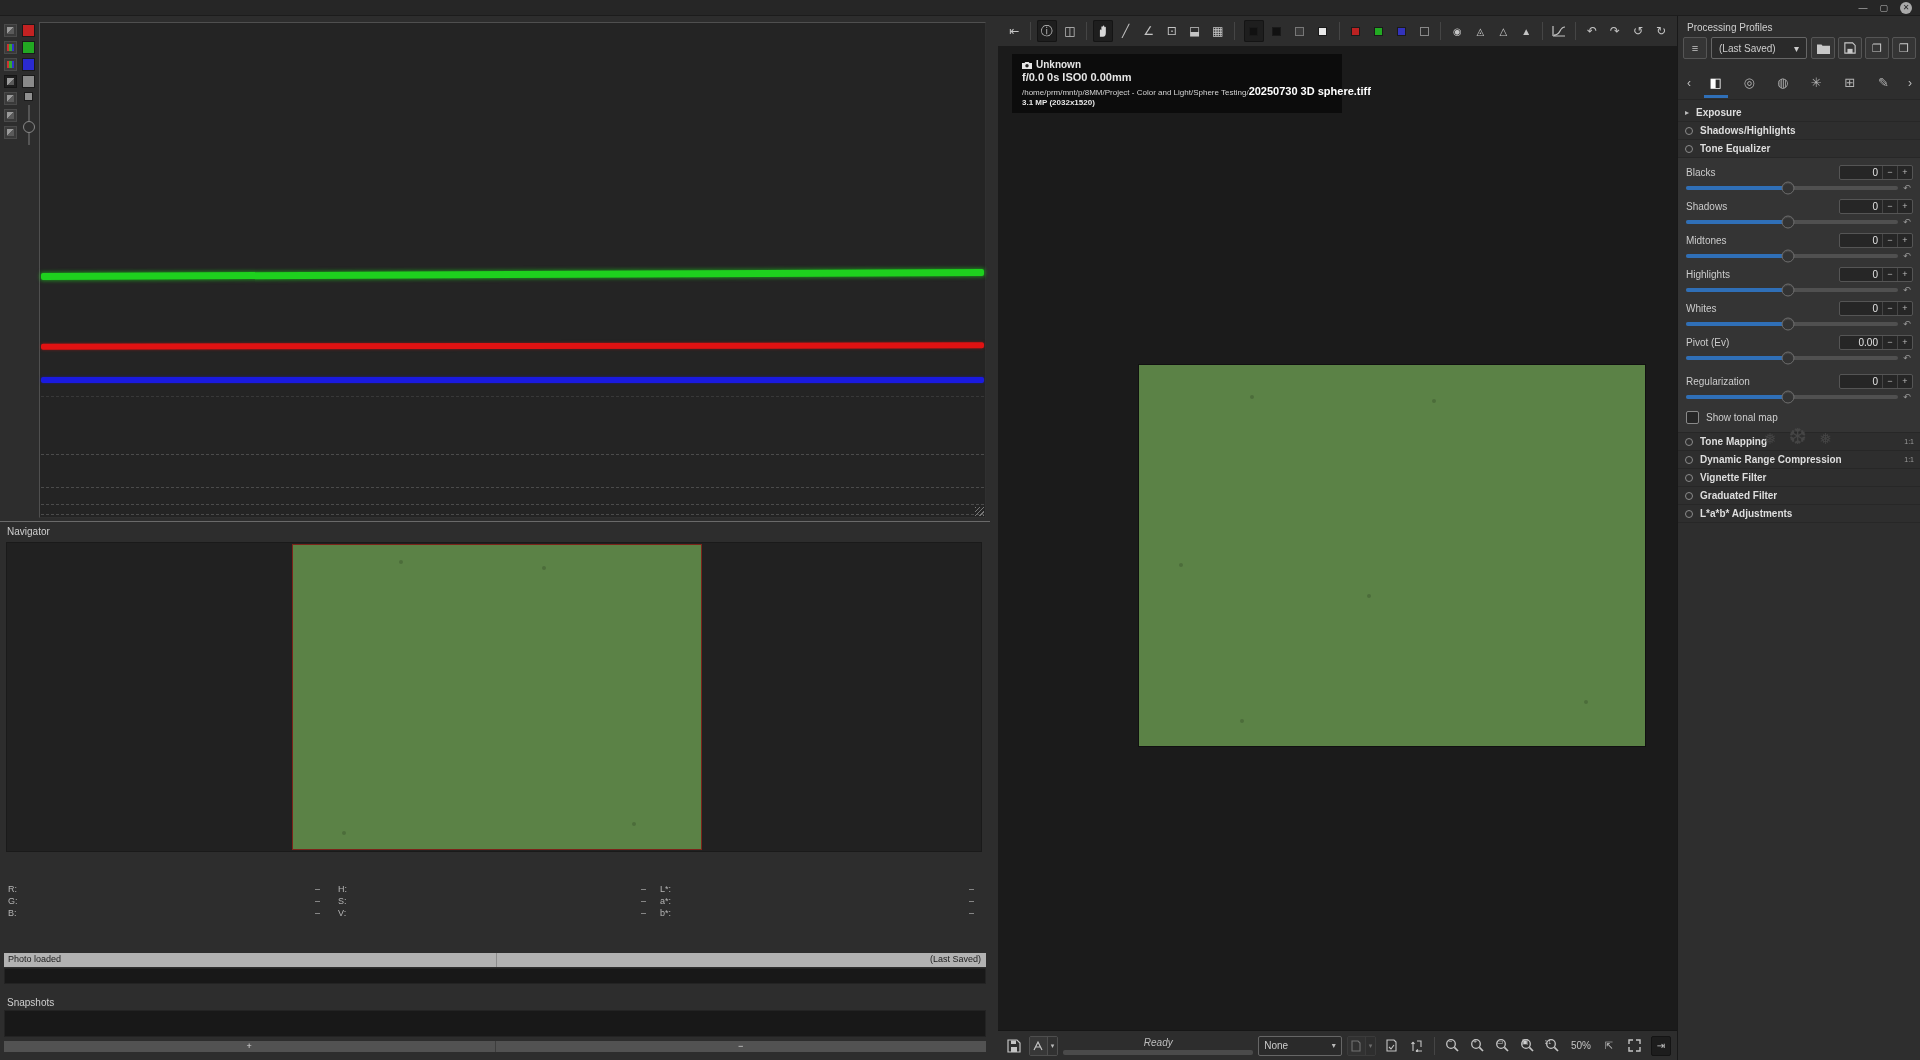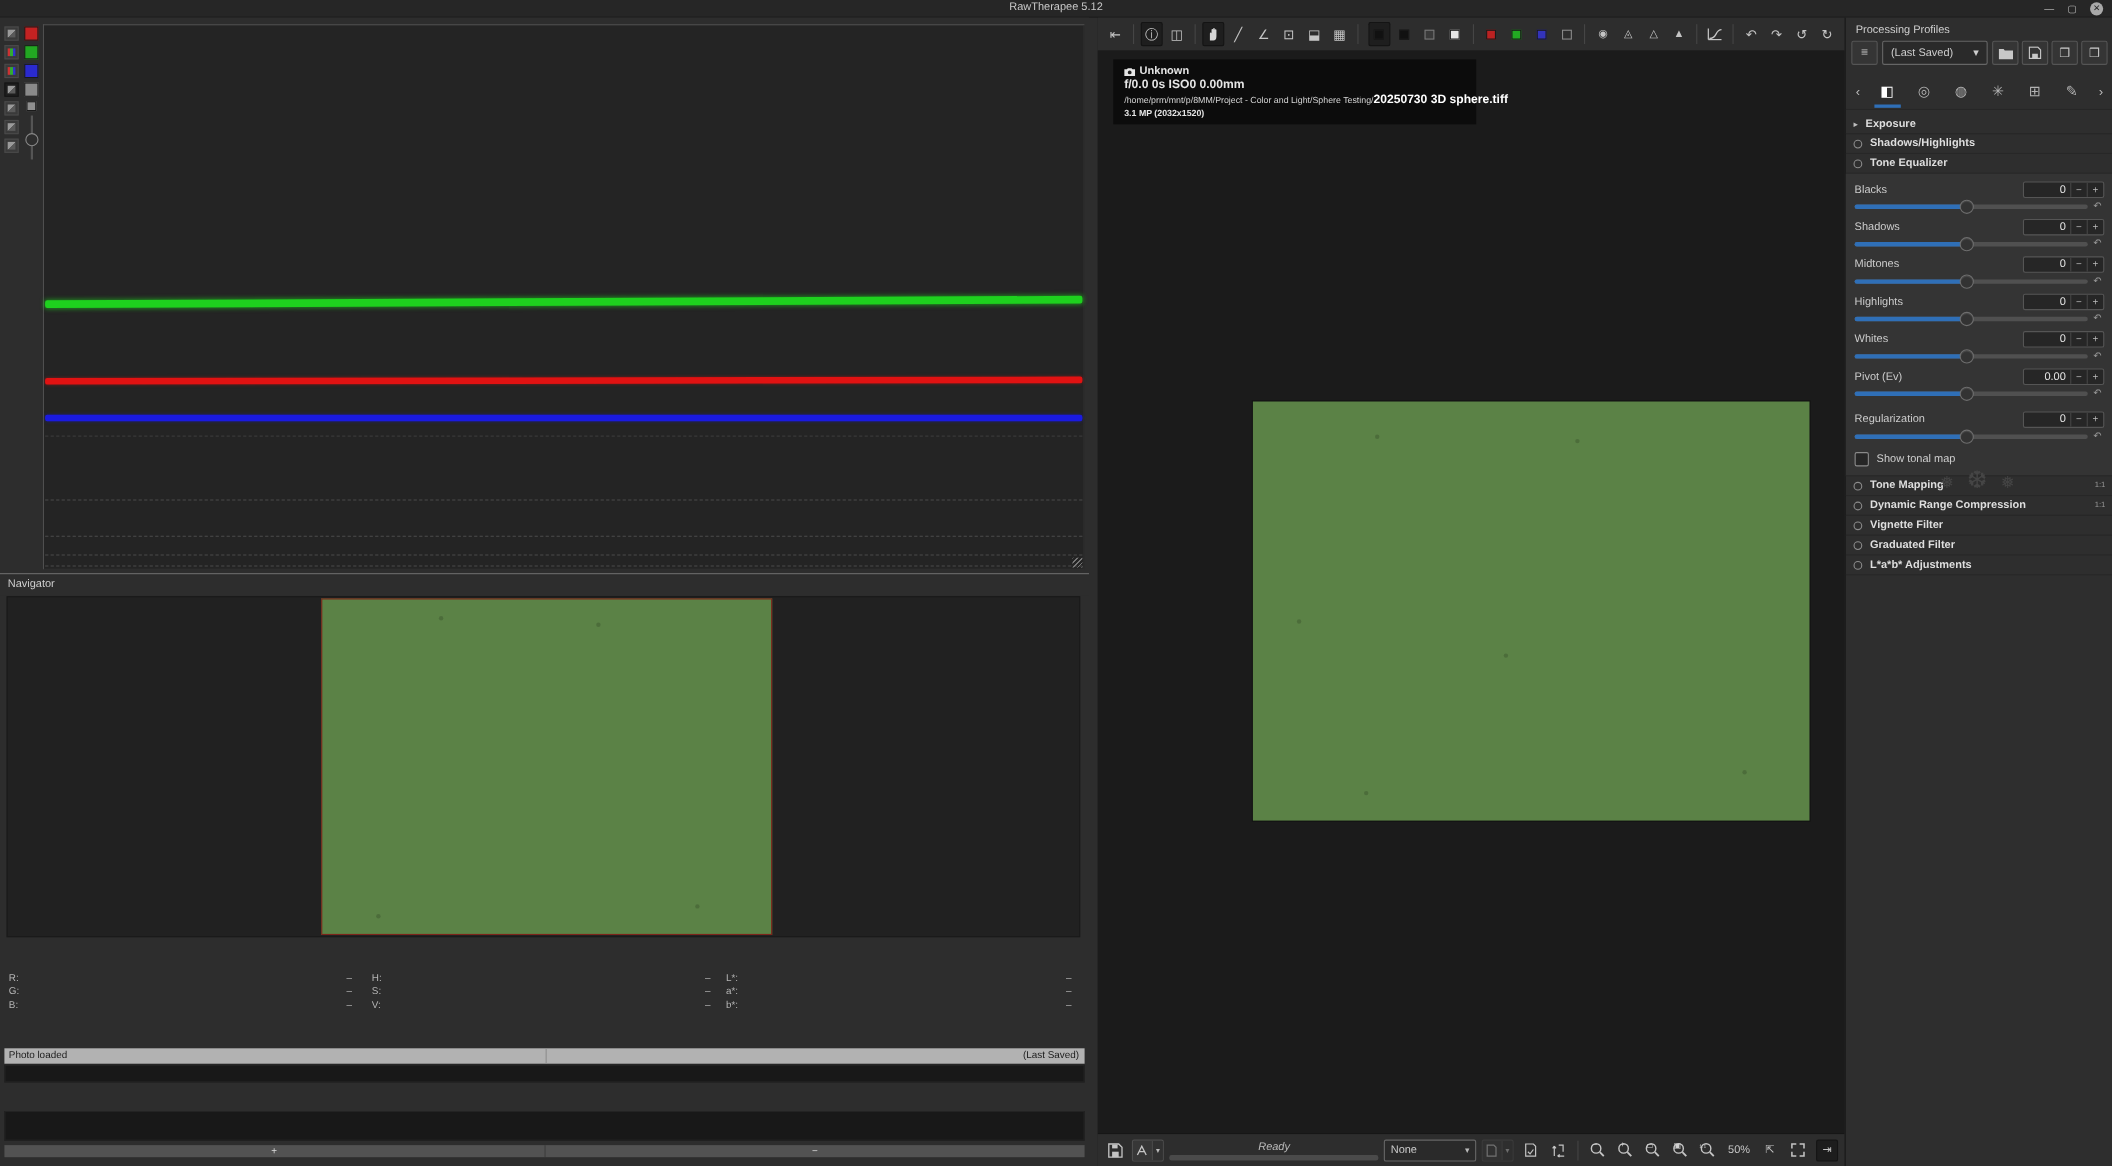--- a/index.html
+++ b/index.html
@@ -152,21 +152,20 @@
   .watermark { position:absolute; left:0; top:408px; width:243px; text-align:center; color:#454545;
     font-size:15px; letter-spacing:4px; }
   .watermark .big { font-size:22px; }
 
   svg.ic { display:block; }
 </style>
 </head>
 <body>
 
 <div class="titlebar">
-  <span class="title">RawTherapee 5.12</span>
   <div class="wincontrols">
     <span class="wc">—</span>
     <span class="wc">▢</span>
     <span class="wc close">✕</span>
   </div>
 </div>
 
 <div class="left-panel">
 
   <div class="hist-icons">
@@ -274,20 +273,23 @@
         <span>–</span>
       </div>
   </div>
 
   <div class="hist-row">
     <span class="hist-cell1">Photo loaded</span>
     <span class="hist-cell2">(Last Saved)</span>
   </div>
   <div class="darkarea" style="top:952px; height:16px;"></div>
 
+  <div class="sec-header" style="top:978px;">
+    <span>Snapshots</span>
+  </div>
   <div class="darkarea" style="top:994px; height:27px;"></div>
   <div class="snap-buttons">
     <span class="snapbtn">+</span>
     <span class="snapbtn">−</span>
   </div>
 </div>
 
 <div class="center-panel">
 
   <div class="edit-toolbar">

